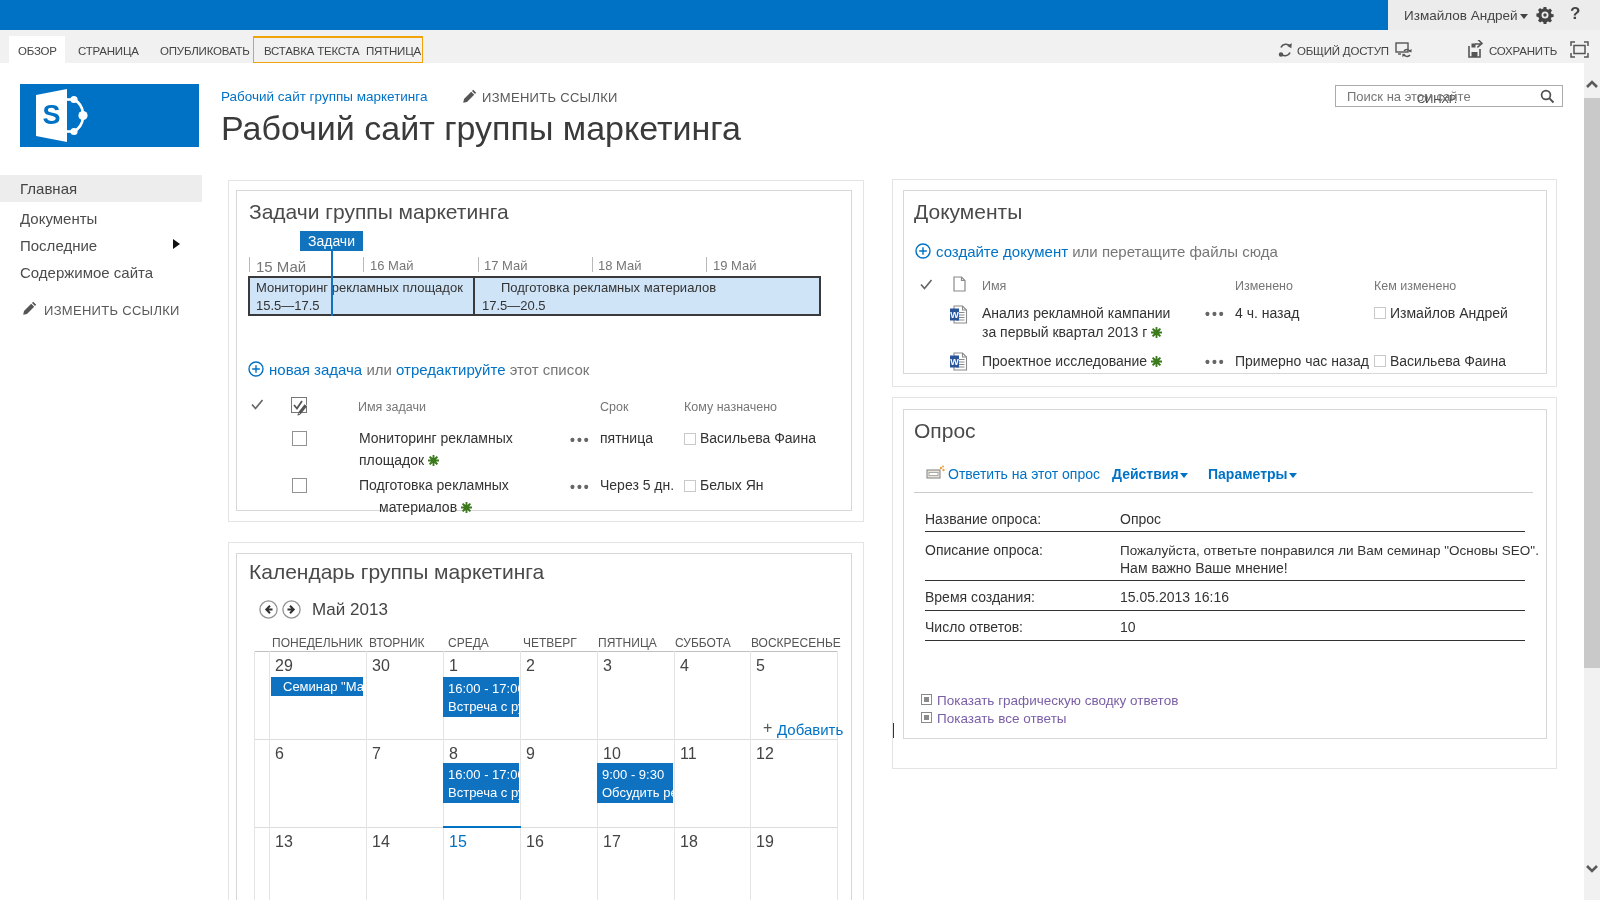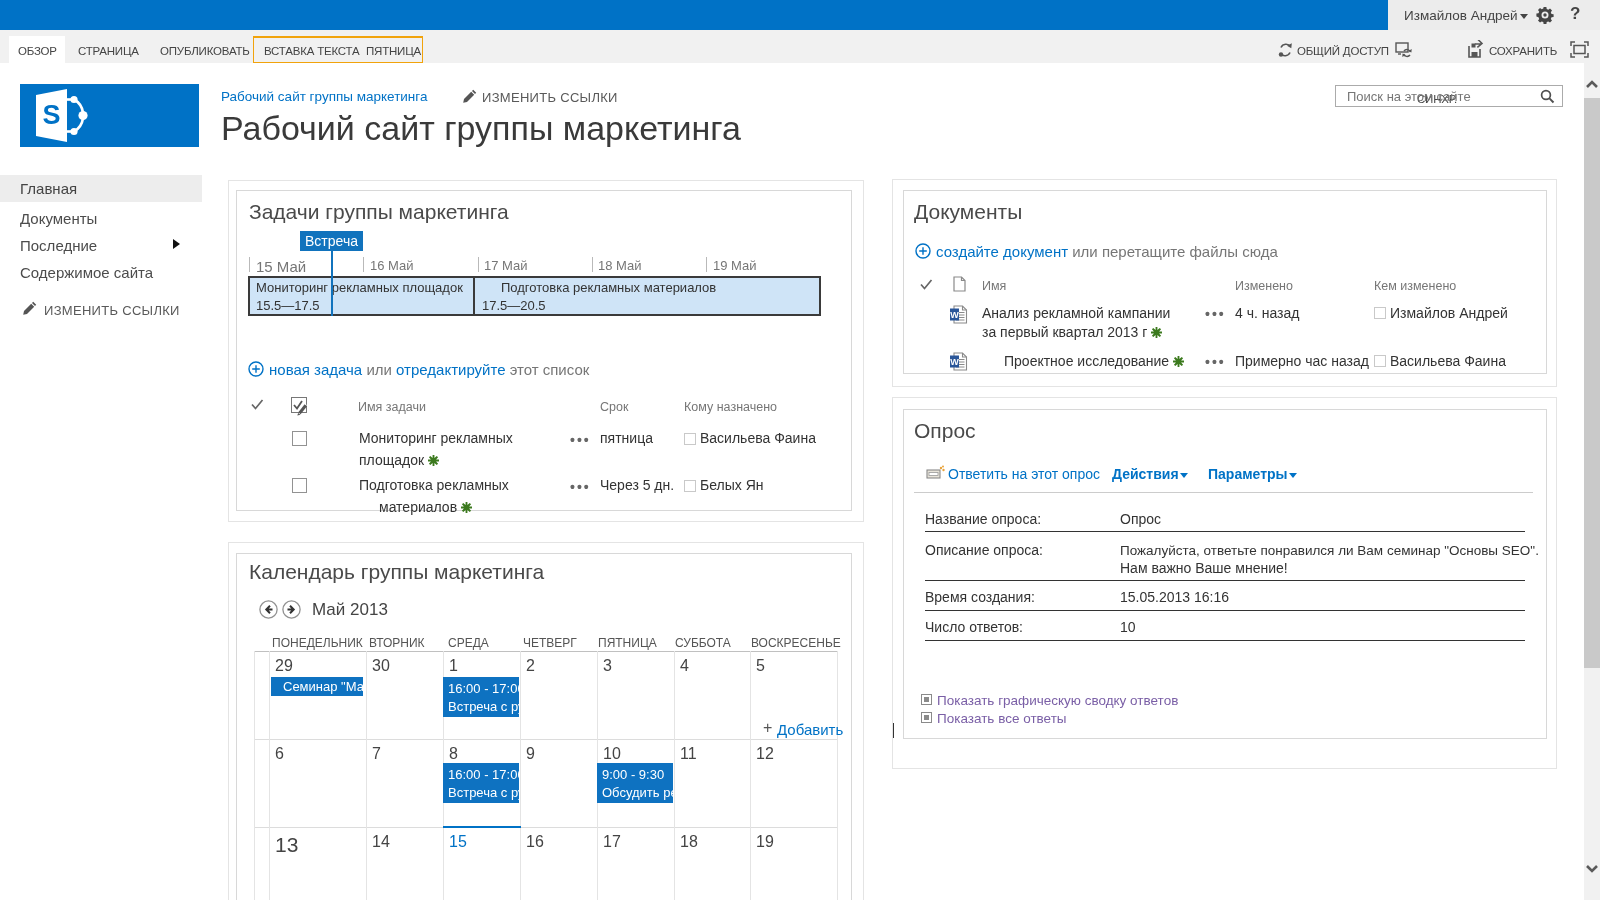--- a/index.html
+++ b/index.html
@@ -118,21 +118,21 @@
     <path d="M1 8 L6 3 L11 8" fill="none" stroke="#5a5a5a" stroke-width="2.6"></path>
   </svg>
 <svg class="abs" style="left:1586px;top:862px;" width="12" height="12" viewBox="0 0 12 12">
     <path d="M1 4 L6 9 L11 4" fill="none" stroke="#5a5a5a" stroke-width="2.6"></path>
   </svg>
 
 <div class="abs" style="left:228px;top:180px;width:636px;height:342px;border:1px solid #e4e4e4;"></div>
 <div class="abs" style="left:236px;top:190px;width:616px;height:321px;border:1px solid #d8d8d8;"></div>
 <div class="wptitle" style="left:249px;top:200px;">Задачи группы маркетинга</div>
 
-<div class="abs" style="left:300px;top:231px;width:63px;height:20px;background:#1173bd;color:#fff;font-size:14px;text-align:center;line-height:20px;">Встреча</div>
+<div class="abs" style="left:300px;top:231px;width:63px;height:20px;background:#1173bd;color:#fff;font-size:14px;text-align:center;line-height:20px;">Задачи</div>
 <div class="abs" style="left:331px;top:251px;width:2px;height:65px;background:#1173bd;z-index:5;"></div>
 <div class="abs" style="left:249px;top:257px;width:1px;height:15px;background:#b9b9b9;"></div>
 <div class="abs" style="left:363px;top:257px;width:1px;height:15px;background:#b9b9b9;"></div>
 <div class="abs" style="left:478px;top:257px;width:1px;height:15px;background:#b9b9b9;"></div>
 <div class="abs" style="left:592px;top:257px;width:1px;height:15px;background:#b9b9b9;"></div>
 <div class="abs" style="left:706px;top:257px;width:1px;height:15px;background:#b9b9b9;"></div>
 <div class="abs" style="left:256px;top:258px;font-size:15px;color:#767676;">15 Май</div>
 <div class="abs" style="left:370px;top:258px;font-size:13px;color:#767676;">16 Май</div>
 <div class="abs" style="left:484px;top:258px;font-size:13px;color:#767676;">17 Май</div>
 <div class="abs" style="left:598px;top:258px;font-size:13px;color:#767676;">18 Май</div>
@@ -235,21 +235,21 @@
 <div class="abs" style="left:449px;top:745px;font-size:16px;color:#444;">8</div>
 <div class="abs" style="left:526px;top:745px;font-size:16px;color:#444;">9</div>
 <div class="abs" style="left:603px;top:745px;font-size:16px;color:#444;">10</div>
 <div class="abs" style="left:680px;top:745px;font-size:16px;color:#444;">11</div>
 <div class="abs" style="left:756px;top:745px;font-size:16px;color:#444;">12</div>
 
 <div class="abs" style="left:443px;top:763px;width:76px;height:40px;background:#0e72c1;color:#fff;font-size:13px;padding:3px 0 0 5px;overflow:hidden;white-space:nowrap;line-height:18px;">16:00 - 17:00<br>Встреча с ру</div>
 <div class="abs" style="left:597px;top:763px;width:76px;height:40px;background:#0e72c1;color:#fff;font-size:13px;padding:3px 0 0 5px;overflow:hidden;white-space:nowrap;line-height:18px;">9:00 - 9:30<br>Обсудить ре</div>
 
 <div class="abs" style="left:443px;top:826px;width:78px;height:2px;background:#0072c6;"></div>
-<div class="abs" style="left:275px;top:833px;font-size:21px;color:#444;">13</div>
+<div class="abs" style="left:275px;top:833px;font-size:16px;color:#444;">13</div>
 <div class="abs" style="left:372px;top:833px;font-size:16px;color:#444;">14</div>
 <div class="abs" style="left:449px;top:833px;font-size:16px;color:#0072c6;">15</div>
 <div class="abs" style="left:526px;top:833px;font-size:16px;color:#444;">16</div>
 <div class="abs" style="left:603px;top:833px;font-size:16px;color:#444;">17</div>
 <div class="abs" style="left:680px;top:833px;font-size:16px;color:#444;">18</div>
 <div class="abs" style="left:756px;top:833px;font-size:16px;color:#444;">19</div>
 
 <div class="abs" style="left:892px;top:179px;width:665px;height:208px;border:1px solid #e4e4e4;"></div>
 <div class="abs" style="left:903px;top:190px;width:644px;height:184px;border:1px solid #d8d8d8;"></div>
 <div class="wptitle" style="left:914px;top:200px;">Документы</div>
@@ -295,21 +295,21 @@
     <path d="M13.5 1 L13.5 5 L17.5 5" fill="none" stroke="#8a8a8a" stroke-width="1.1"></path>
     <g stroke="#8a8a8a" stroke-width="1">
       <path d="M7 7.5 L15.5 7.5"></path>
       <path d="M7 10 L15.5 10"></path>
       <path d="M7 12.5 L15.5 12.5"></path>
       <path d="M7 15 L15.5 15"></path>
     </g>
     <rect x="1" y="3.5" width="9" height="12" fill="#2a5699"></rect>
     <text x="5.5" y="12.8" font-size="9" font-weight="bold" fill="#fff" text-anchor="middle" font-family="Liberation Sans">W</text>
   </svg>
-<div class="t15" style="left:982px;top:353px;margin-left:22px;">Проектное исследование <svg width="11" height="11" viewBox="0 0 12 12" style="vertical-align:-1px;">
+<div class="t15" style="left:982px;top:353px;">Проектное исследование <svg width="11" height="11" viewBox="0 0 12 12" style="vertical-align:-1px;">
       <path fill="#3c7a1e" d="M5 0h2v3.2L9.5 1 11 2.5 8.8 5H12v2H8.8L11 9.5 9.5 11 7 8.8V12H5V8.8L2.5 11 1 9.5 3.2 7H0V5h3.2L1 2.5 2.5 1 5 3.2Z"></path>
     </svg></div>
 <div class="dots" style="left:1205px;top:354px;">•••</div>
 <div class="t15" style="left:1235px;top:353px;">Примерно час назад</div>
 <div class="cbs" style="left:1374px;top:355px;width:12px;height:12px;"></div>
 <div class="t15" style="left:1390px;top:353px;">Васильева Фаина</div>
 
 <div class="abs" style="left:892px;top:397px;width:665px;height:372px;border:1px solid #e4e4e4;"></div>
 <div class="abs" style="left:903px;top:409px;width:644px;height:330px;border:1px solid #d8d8d8;"></div>
 <div class="wptitle" style="left:914px;top:419px;">Опрос</div>

